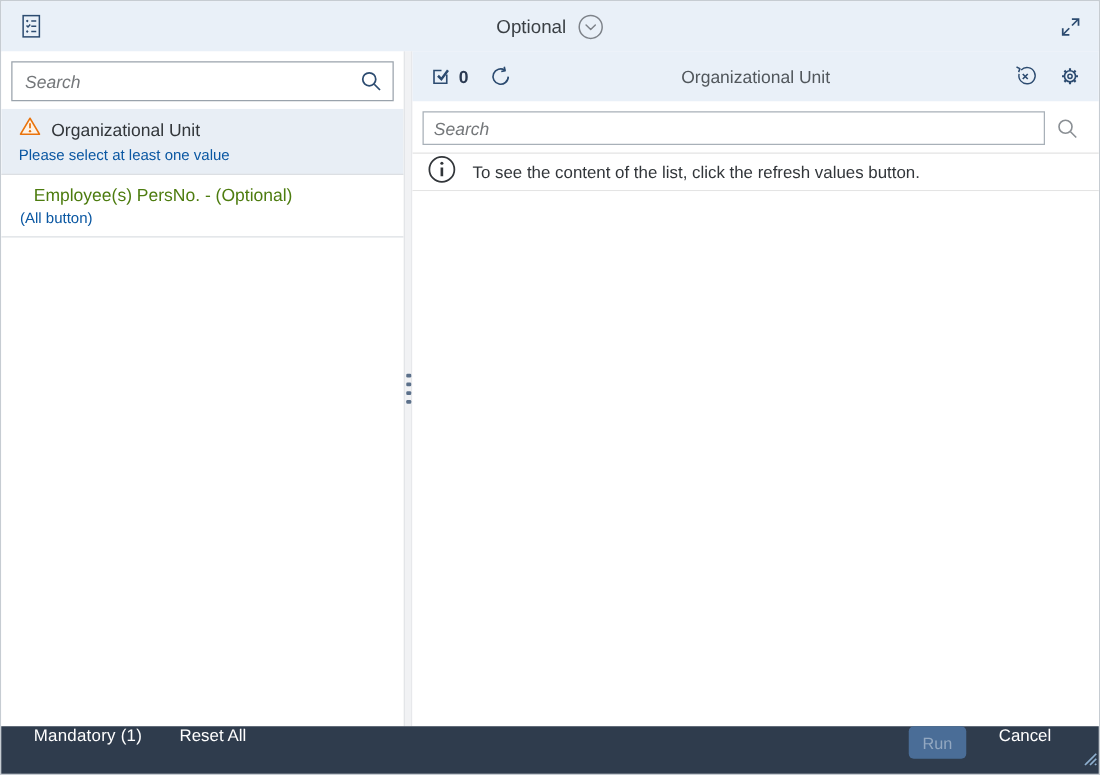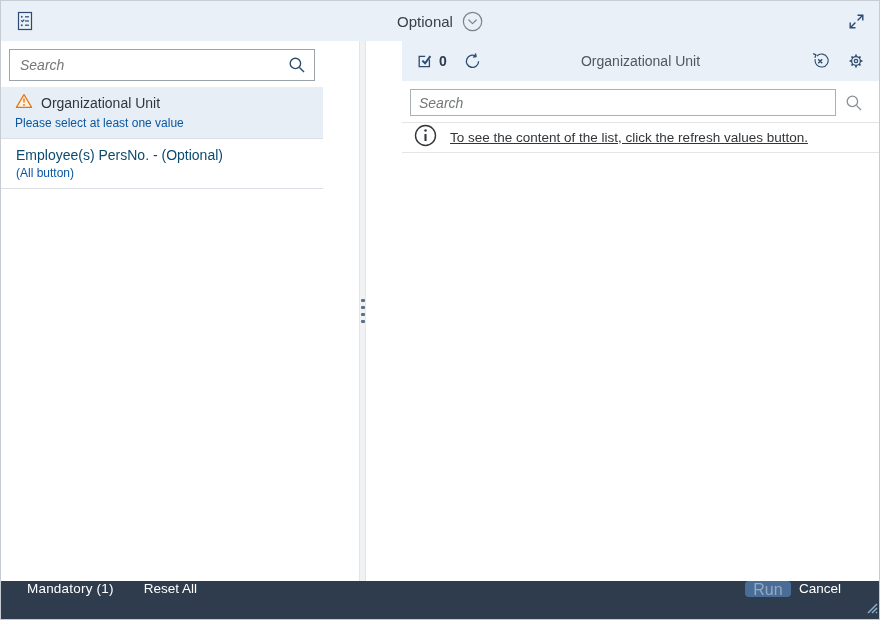--- a/index.html
+++ b/index.html
@@ -29,21 +29,21 @@
     position: absolute; left: 50%; transform: translateX(-50%);
     display: flex; align-items: center; gap: 9px;
   }
   .topbar .title {
     font-size: 15px; color: #3a3f44;
   }
   .icon-btn { display: inline-flex; align-items: center; justify-content: center; cursor: pointer; background: none; border: none; padding: 0; }
   .topbar .expand { margin-left: auto; }
 
   
-  .main { flex: 1 1 auto; display: flex; min-height: 0; gap: 36px; }
+  .main { flex: 1 1 auto; display: flex; min-height: 0; }
 
   
   .left-panel {
     width: 322px; flex: 0 0 322px;
     background: #fff;
     display: flex; flex-direction: column;
   }
   .search-box {
     margin: 8px 8px 6px 8px;
     height: 32px;
@@ -63,21 +63,21 @@
   .rp-search input::placeholder { font-style: italic; color: #74777a; opacity: 1; }
 
   .prompt-list { flex: 1; overflow: hidden; }
   .prompt-item { border-bottom: 1px solid #dcdfe3; padding: 6px 10px 8px 14px; cursor: pointer; background: #fff; }
   .prompt-item.selected { background: #e8eef5; }
   .prompt-item .row1 { display: flex; align-items: center; gap: 8px; }
   .prompt-item .label { font-size: 14px; color: #32363a; }
   .prompt-item .note { font-size: 12px; color: #0a57a2; margin-top: 3px; }
   .prompt-item.selected .note { }
   .prompt-item.no-icon { padding: 8px 10px 8px 15px; }
-  .prompt-item.no-icon .label { color: #0c4a6e; }
+  .prompt-item.no-icon .label { margin-left: 11px; color: #4d7c0f; }
 
   
   .splitter {
     width: 7px; flex: 0 0 7px;
     background: #f1f2f4;
     border-left: 1px solid #e3e5e8;
     border-right: 1px solid #e3e5e8;
     display: flex; flex-direction: column;
     align-items: center; justify-content: center;
     gap: 4px;
@@ -120,47 +120,46 @@
   }
   .rp-search .mag { margin: 0 16px 0 9px; }
 
   .info-row {
     height: 31px; flex: 0 0 31px;
     border-top: 1px solid #e4e4e4;
     border-bottom: 1px solid #e4e4e4;
     display: flex; align-items: center;
     gap: 13px; padding-left: 12px;
     background: #fff;
-    text-decoration: underline;
   }
   .info-row .msg { font-size: 13.5px; color: #32363a; }
   .rp-body { flex: 1; background: #fff; }
 
   
   .footer {
     height: 38px; flex: 0 0 38px;
     background: #2f3c4d;
     display: flex; align-items: flex-start;
     padding: 0 26px;
     color: #fff;
     position: relative;
   }
   .footer .mandatory { font-size: 13.5px; letter-spacing: .2px; }
   .footer .reset { font-size: 13.5px; margin-left: 30px; cursor: pointer; background: none; border: none; color: #fff; font-family: "Liberation Sans", sans-serif; }
   .footer .run {
     margin-left: auto;
-    width: 46px; height: 16px;
+    width: 46px; height: 26px;
     background: #4a6d97;
     color: #93a8c1;
     border: none; border-radius: 4px;
-    font-size: 16px;
+    font-size: 13px;
     font-family: "Liberation Sans", sans-serif;
   }
   .footer .cancel {
-    margin-left: 8px; margin-right: 12px;
+    margin-left: 26px; margin-right: 12px;
     background: none; border: none; color: #fff;
     font-size: 13.5px; cursor: pointer;
     font-family: "Liberation Sans", sans-serif;
   }
   .resize-grip { position: absolute; right: 1px; bottom: 1px; }
 </style>
 </head>
 <body>
 
 <div class="window">

